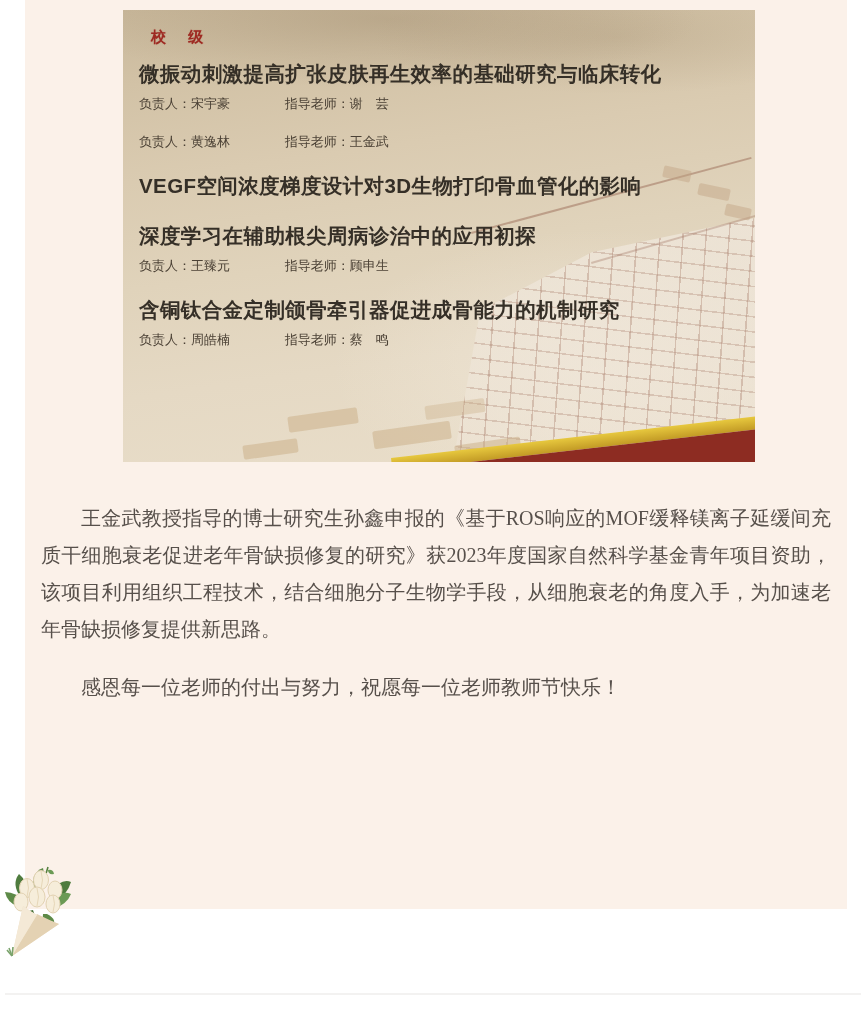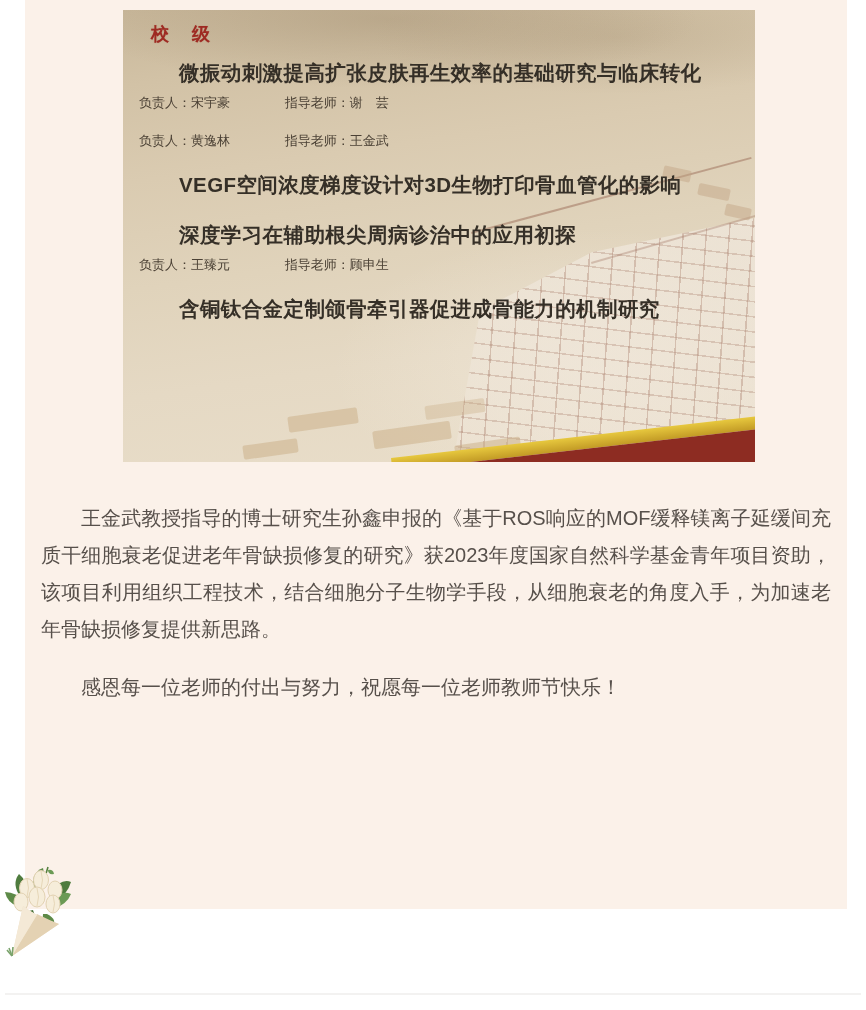--- a/index.html
+++ b/index.html
@@ -61,38 +61,38 @@
   .corner{
     position:absolute;left:268px;top:448px;width:500px;height:130px;
     transform:rotate(-6.5deg);transform-origin:left top;
   }
   .corner-yellow{height:13px;background:linear-gradient(180deg,#e7c83e,#c29a25);}
   .corner-red{height:117px;background:#8d2c22;}
 
   
   .photo-content{position:absolute;inset:0;padding:12px 20px 0 16px;}
   .photo-header{
-    margin:0 0 0 12px;
-    font-size:18px;font-weight:700;color:#9e2a22;letter-spacing:9px;
+    margin:6px 0 0 12px;
+    font-size:15px;font-weight:700;color:#9e2a22;letter-spacing:9px;
     text-shadow:0 0 1px rgba(158,42,34,.4);
   }
   .project-title{
     font-size:20.5px;font-weight:700;color:#352f27;letter-spacing:.4px;
-    line-height:24px;white-space:nowrap;margin-left:40px;
+    line-height:24px;white-space:nowrap;
   }
   .project-meta{margin-top:8px;font-size:13px;color:#4b4135;line-height:20px;white-space:nowrap;}
   .leader{display:inline-block;min-width:142px;}
   .project{margin-top:15px;}
   .project.p2{margin-top:18px;}
   .project.p3{margin-top:22px;}
   .project.p4{margin-top:26px;}
   .project.p5{margin-top:22px;}
 
   
-  .article{position:absolute;left:0;top:462px;width:822px;padding:38px 16px 0 16px;box-sizing:border-box;}
+  .article{position:absolute;left:0;top:462px;width:822px;padding:38px 16px 0 16px;box-sizing:border-box;font-family:Liberation Serif, serif;}
   .article p{
     margin:0 0 21px 0;
     font-size:20px;line-height:37px;color:#57504b;
     text-indent:2em;text-align:justify;
   }
 
   
   .bouquet{position:absolute;left:3px;top:864px;width:72px;height:98px;z-index:5;}
 
   
@@ -148,20 +148,24 @@
         <div class="project p4">
           <div class="project-title">深度学习在辅助根尖周病诊治中的应用初探</div>
           <div class="project-meta">
             <span class="leader">负责人：王臻元</span>
             <span class="mentor">指导老师：顾申生</span>
           </div>
         </div>
 
         <div class="project p5">
           <div class="project-title">含铜钛合金定制颌骨牵引器促进成骨能力的机制研究</div>
+          <div class="project-meta">
+            <span class="leader">负责人：周皓楠</span>
+            <span class="mentor">指导老师：蔡　鸣</span>
+          </div>
         </div>
       </div>
     </div>
 
     <div class="article">
       <p>王金武教授指导的博士研究生孙鑫申报的《基于ROS响应的MOF缓释镁离子延缓间充质干细胞衰老促进老年骨缺损修复的研究》获2023年度国家自然科学基金青年项目资助，该项目利用组织工程技术，结合细胞分子生物学手段，从细胞衰老的角度入手，为加速老年骨缺损修复提供新思路。</p>
       <p>感恩每一位老师的付出与努力，祝愿每一位老师教师节快乐！</p>
     </div>
   </div>
 

